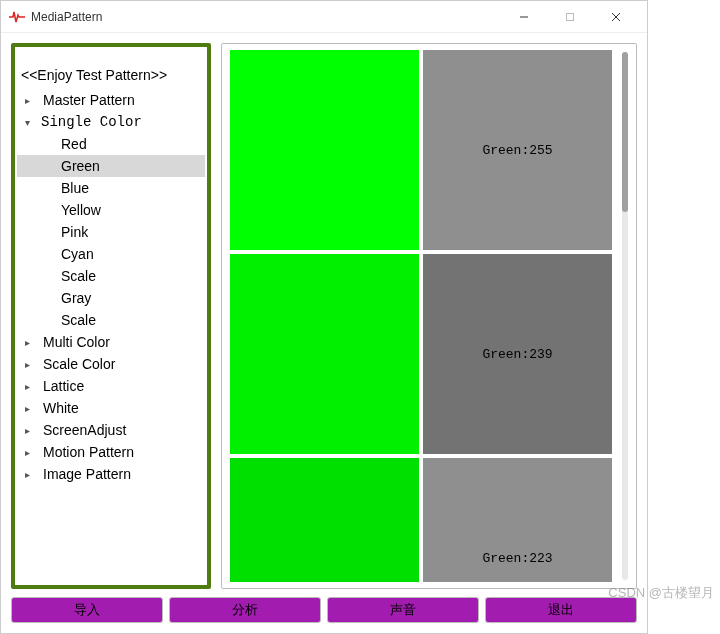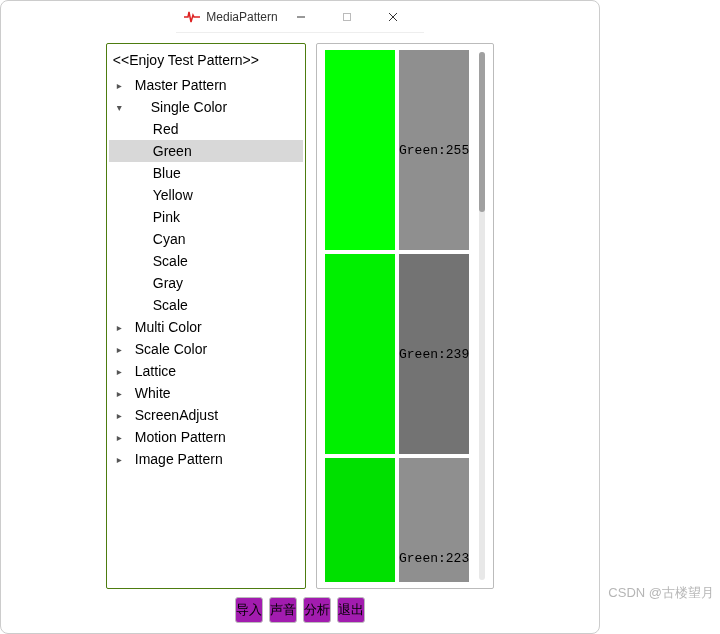--- a/index.html
+++ b/index.html
@@ -1,25 +1,25 @@
 <!DOCTYPE html>
 <html><head>
   <meta charset="utf-8">
   <style>
     * { box-sizing: border-box; margin: 0; padding: 0; }
     body { font-family: "Microsoft YaHei", "Segoe UI", sans-serif; font-size: 13px; background: #fff; width: 720px; height: 634px; overflow: hidden; }
-    .window { width: 600px; height: 634px; border: 1px solid #ccc; background: #fff; display: flex; flex-direction: column; border-radius: 8px; overflow: hidden; align-items: center; }
+    .window { width: 648px; height: 634px; border: 1px solid #ccc; background: #fff; display: flex; flex-direction: column; border-radius: 0; overflow: hidden; }
     .titlebar { height: 32px; display: flex; align-items: center; padding: 0 8px; background: #fff; border-bottom: 1px solid #eee; }
     .titlebar .app-icon { width: 16px; height: 16px; margin-right: 6px; }
     .titlebar .title { flex: 1; font-size: 12px; color: #333; }
     .win-controls { display: flex; gap: 0; }
     .win-btn { width: 46px; height: 30px; display: flex; align-items: center; justify-content: center; color: #555; }
     .win-btn.disabled { color: #bbb; }
     .body-area { flex: 1; display: flex; gap: 10px; padding: 10px 10px 4px 10px; overflow: hidden; }
-    .tree-panel { width: 200px; border: 1px solid #4d7c0f; border-radius: 2px; padding: 4px 2px; overflow: auto; }
+    .tree-panel { width: 200px; border: 4px solid #4d7c0f; border-radius: 2px; padding: 16px 2px; overflow: auto; }
     .tree-title { font-size: 14px; padding: 4px 4px 6px 4px; color: #000; }
     .tree-node { display: flex; align-items: center; height: 22px; padding-left: 8px; cursor: default; font-size: 14px; color: #000; }
     .tree-node .chev { width: 14px; display: inline-block; color: #555; font-size: 10px; }
     .tree-leaf { height: 22px; display: flex; align-items: center; padding-left: 44px; font-size: 14px; color: #000; }
     .tree-leaf.selected { background: #d8d8d8; }
     .content-panel { flex: 1; border: 1px solid #bbb; border-radius: 2px; padding: 6px 8px; display: flex; gap: 10px; overflow: hidden; }
     .swatch-grid { flex: 1; display: grid; grid-template-columns: 1fr 1fr; grid-auto-rows: 200px; gap: 4px; overflow: hidden; }
     .swatch { display: flex; align-items: center; justify-content: center; font-family: "Courier New", monospace; font-size: 13px; color: #000; }
     .scroll-track { width: 6px; background: #e8e8e8; border-radius: 3px; margin: 2px 0; position: relative; }
     .scroll-thumb { position: absolute; top: 0; left: 0; width: 6px; height: 160px; background: #a0a0a0; border-radius: 3px; }
@@ -63,21 +63,21 @@
 
     <div class="tree-panel">
       <div class="tree-title">&lt;&lt;Enjoy Test Pattern&gt;&gt;</div>
       <div id="tree-root">
           <div class="tree-node">
             <span class="chev">▸</span>
             <span style="margin-left: 4px;">Master Pattern</span>
           </div>
           <div class="tree-node">
             <span class="chev">▾</span>
-            <span style="margin-left: 20px;">Single Color</span>
+            <span style="margin-left: 2px; font-family: Liberation Mono, monospace;">Single Color</span>
           </div>
           <div class="tree-leaf">
             <span>Red</span>
           </div>
           <div class="tree-leaf selected">
             <span>Green</span>
           </div>
           <div class="tree-leaf">
             <span>Blue</span>
           </div>
@@ -147,20 +147,20 @@
         </div>
       <div class="scroll-track">
         <div class="scroll-thumb"></div>
       </div>
     </div>
 
   </div>
 
   <div class="button-row">
     <div class="btn">导入</div>
+    <div class="btn">分析</div>
     <div class="btn">声音</div>
-    <div class="btn">分析</div>
     <div class="btn">退出</div>
   </div>
 
 </div>
 
 <div class="watermark">CSDN @古楼望月</div>
 
 </body></html>

